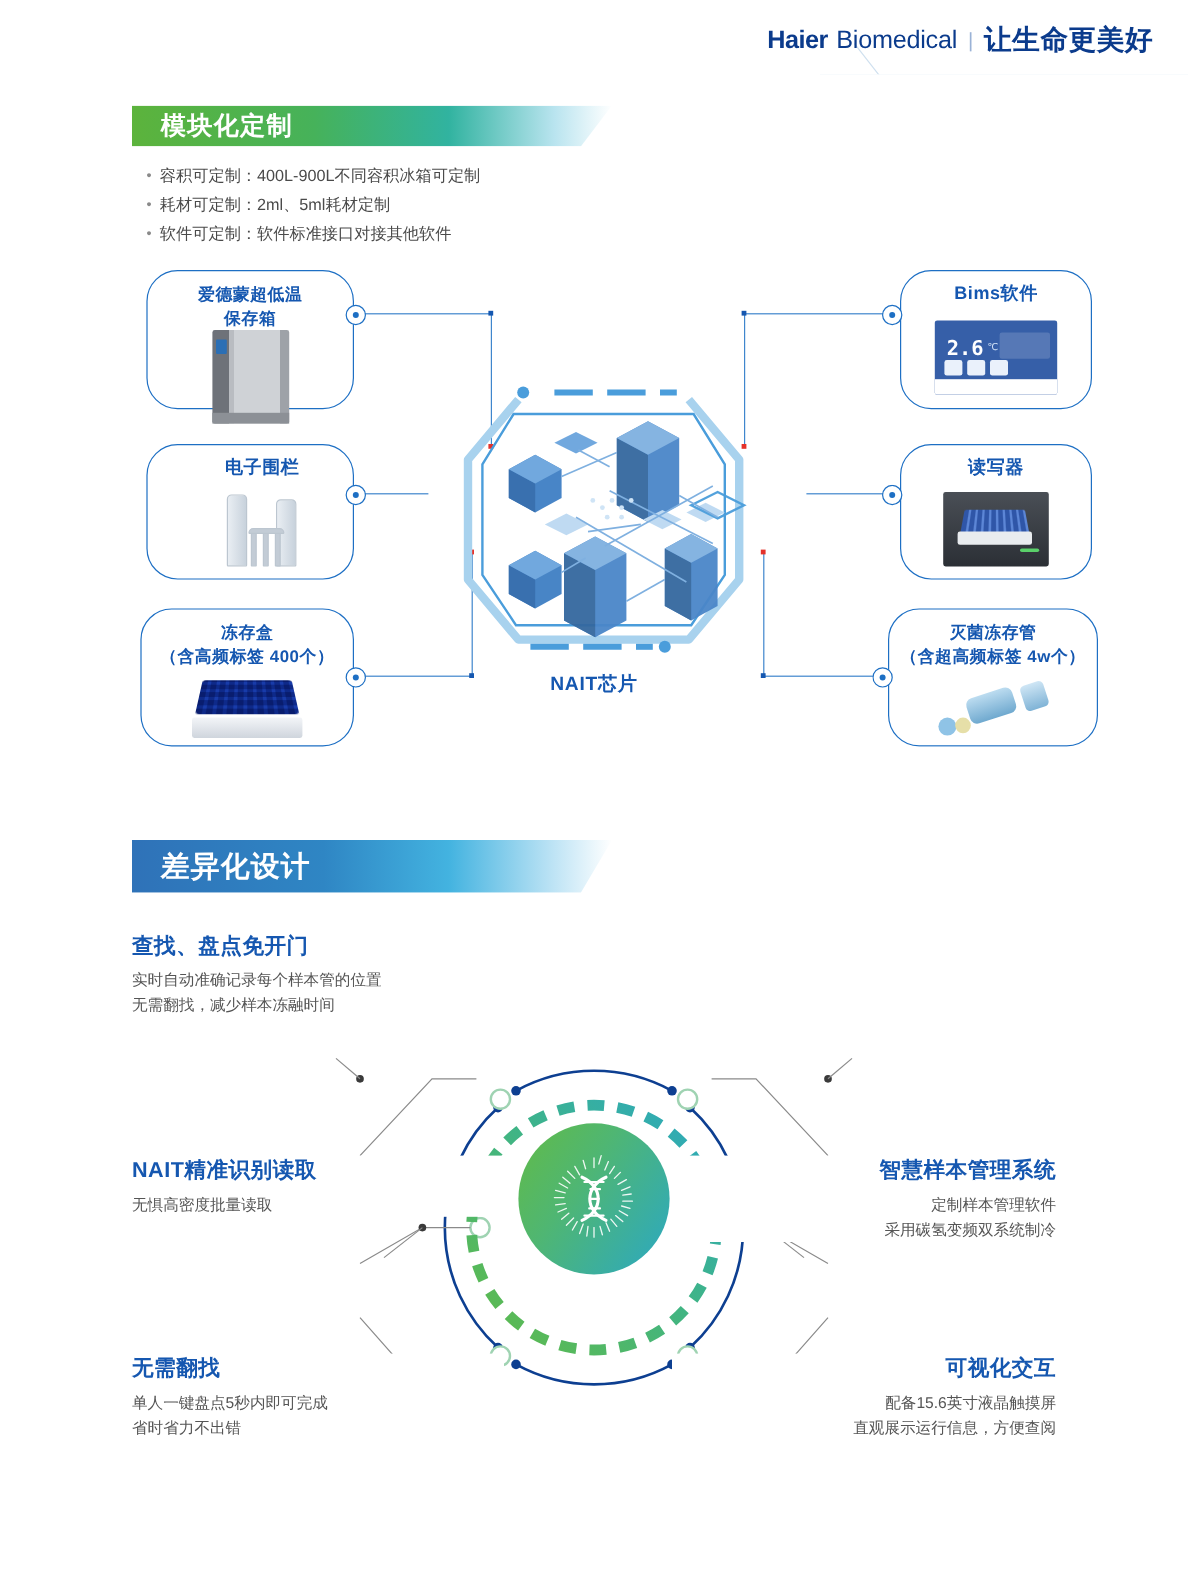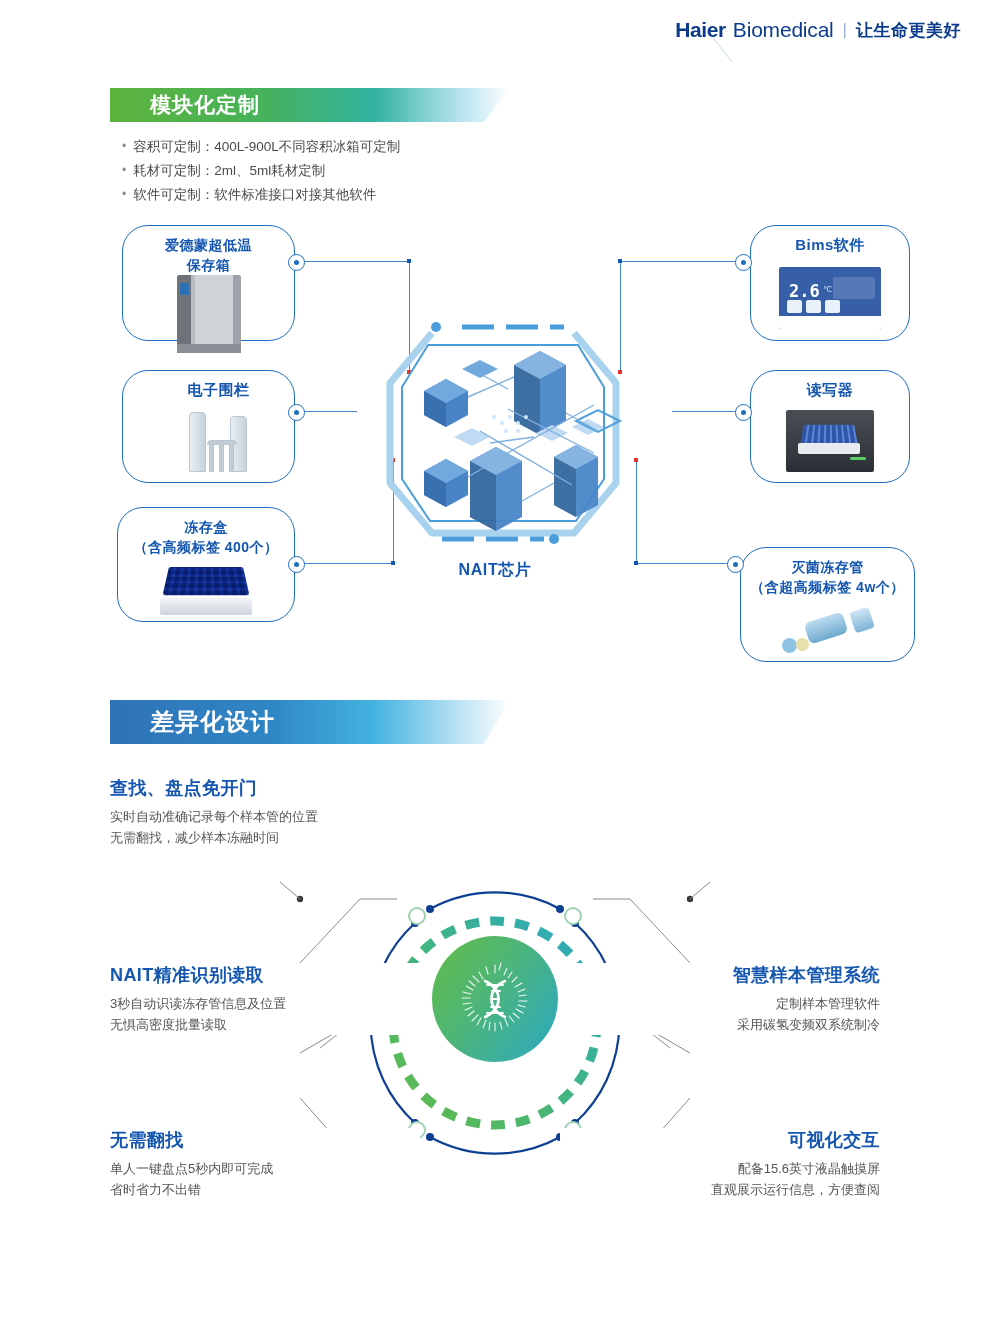--- a/index.html
+++ b/index.html
@@ -12,30 +12,30 @@
       border-bottom:1px solid #cfe0ef;
       clip-path:polygon(70px 0,340px 0,340px 62px,0 62px);
       background:#fff;}
   .header-slash:after{content:"";position:absolute;left:0;top:0;width:1px;height:88px;
       background:#cfe0ef;transform-origin:top left;transform:rotate(-38deg);}
   .brand{position:absolute;top:18px;right:62px;display:flex;align-items:center;
       white-space:nowrap;}
   .brand-haier{font-size:21px;font-weight:bold;color:#0b3b8c;letter-spacing:-.4px;}
   .brand-bio{font-size:21px;color:#0b3b8c;margin-left:7px;letter-spacing:-.2px;}
   .brand-div{color:#9ab2d6;margin:0 9px;font-size:17px;}
-  .brand-slogan{font-size:17px;font-weight:bold;color:#0b3b8c;letter-spacing:.5px;}
+  .brand-slogan{font-size:23px;font-weight:bold;color:#0b3b8c;letter-spacing:.5px;}
 
   
   .banner{position:absolute;height:34px;width:400px;display:flex;align-items:center;}
   .banner .bg{position:absolute;inset:0;
       clip-path:polygon(0 0,100% 0,calc(100% - 26px) 100%,0 100%);}
   .banner.green .bg{background:linear-gradient(90deg,#5cb33c 0%,#46b25a 38%,#31b3a0 66%,#b9e4ef 88%,#ffffff 100%);}
   .banner.blue  .bg{background:linear-gradient(90deg,#2f72b8 0%,#2f86c4 40%,#43b3e0 66%,#bfe4f5 88%,#ffffff 100%);}
   .banner .label{position:relative;color:#fff;font-size:21px;font-weight:bold;
-      margin-left:40px;letter-spacing:1px;}
+      margin-left:24px;letter-spacing:1px;}
   #banner-modular{top:88px;left:110px;}
   #banner-design{top:700px;left:110px;height:44px;}
   #banner-design .label{font-size:24px;}
 
   
   .bullets{position:absolute;top:136px;left:122px;}
   .bullet{display:flex;align-items:flex-start;font-size:13.5px;color:#4a4a4a;
       line-height:21px;margin-bottom:3px;}
   .bullet .dot{color:#8a8a8a;margin-right:7px;font-size:12px;line-height:21px;}
 
@@ -302,21 +302,21 @@
     <div class="pic">
       <div class="reader">
           <div class="plate"></div>
           <div class="tray"></div>
           <div class="led"></div>
         </div>
     </div>
   </div>
   <div class="node" style="left:735px;top:189px;"></div>
 
-  <div class="mcard" style="left:740px;top:292px;width:175px;height:115px;margin-top:40px;">
+  <div class="mcard" style="left:740px;top:292px;width:175px;height:115px;">
     <div class="ttl two">灭菌冻存管</div>
     <div class="ttl two">（含超高频标签 4w个）</div>
     <div class="pic">
       <div class="tube">
           <div class="burst"></div>
           <div class="seal"></div>
           <div class="body"></div>
           <div class="cap"></div>
         </div>
     </div>
@@ -397,21 +397,20 @@
 
   <div class="fbox" style="left:110px;top:8px;width:310px;">
     <div class="ft">查找、盘点免开门</div>
     <div class="fd">实时自动准确记录每个样本管的位置</div>
     <div class="fd">无需翻找，减少样本冻融时间</div>
   </div>
 
 
   <div class="fbox" style="left:110px;top:195px;width:310px;">
     <div class="ft">NAIT精准识别读取</div>
-    <div class="fd">3秒自动识读冻存管信息及位置</div>
     <div class="fd">无惧高密度批量读取</div>
   </div>
 
   <div class="fbox right" style="left:560px;top:195px;width:320px;">
     <div class="ft">智慧样本管理系统</div>
     <div class="fd">定制样本管理软件</div>
     <div class="fd">采用碳氢变频双系统制冷</div>
   </div>
 
   <div class="fbox" style="left:110px;top:360px;width:310px;">

